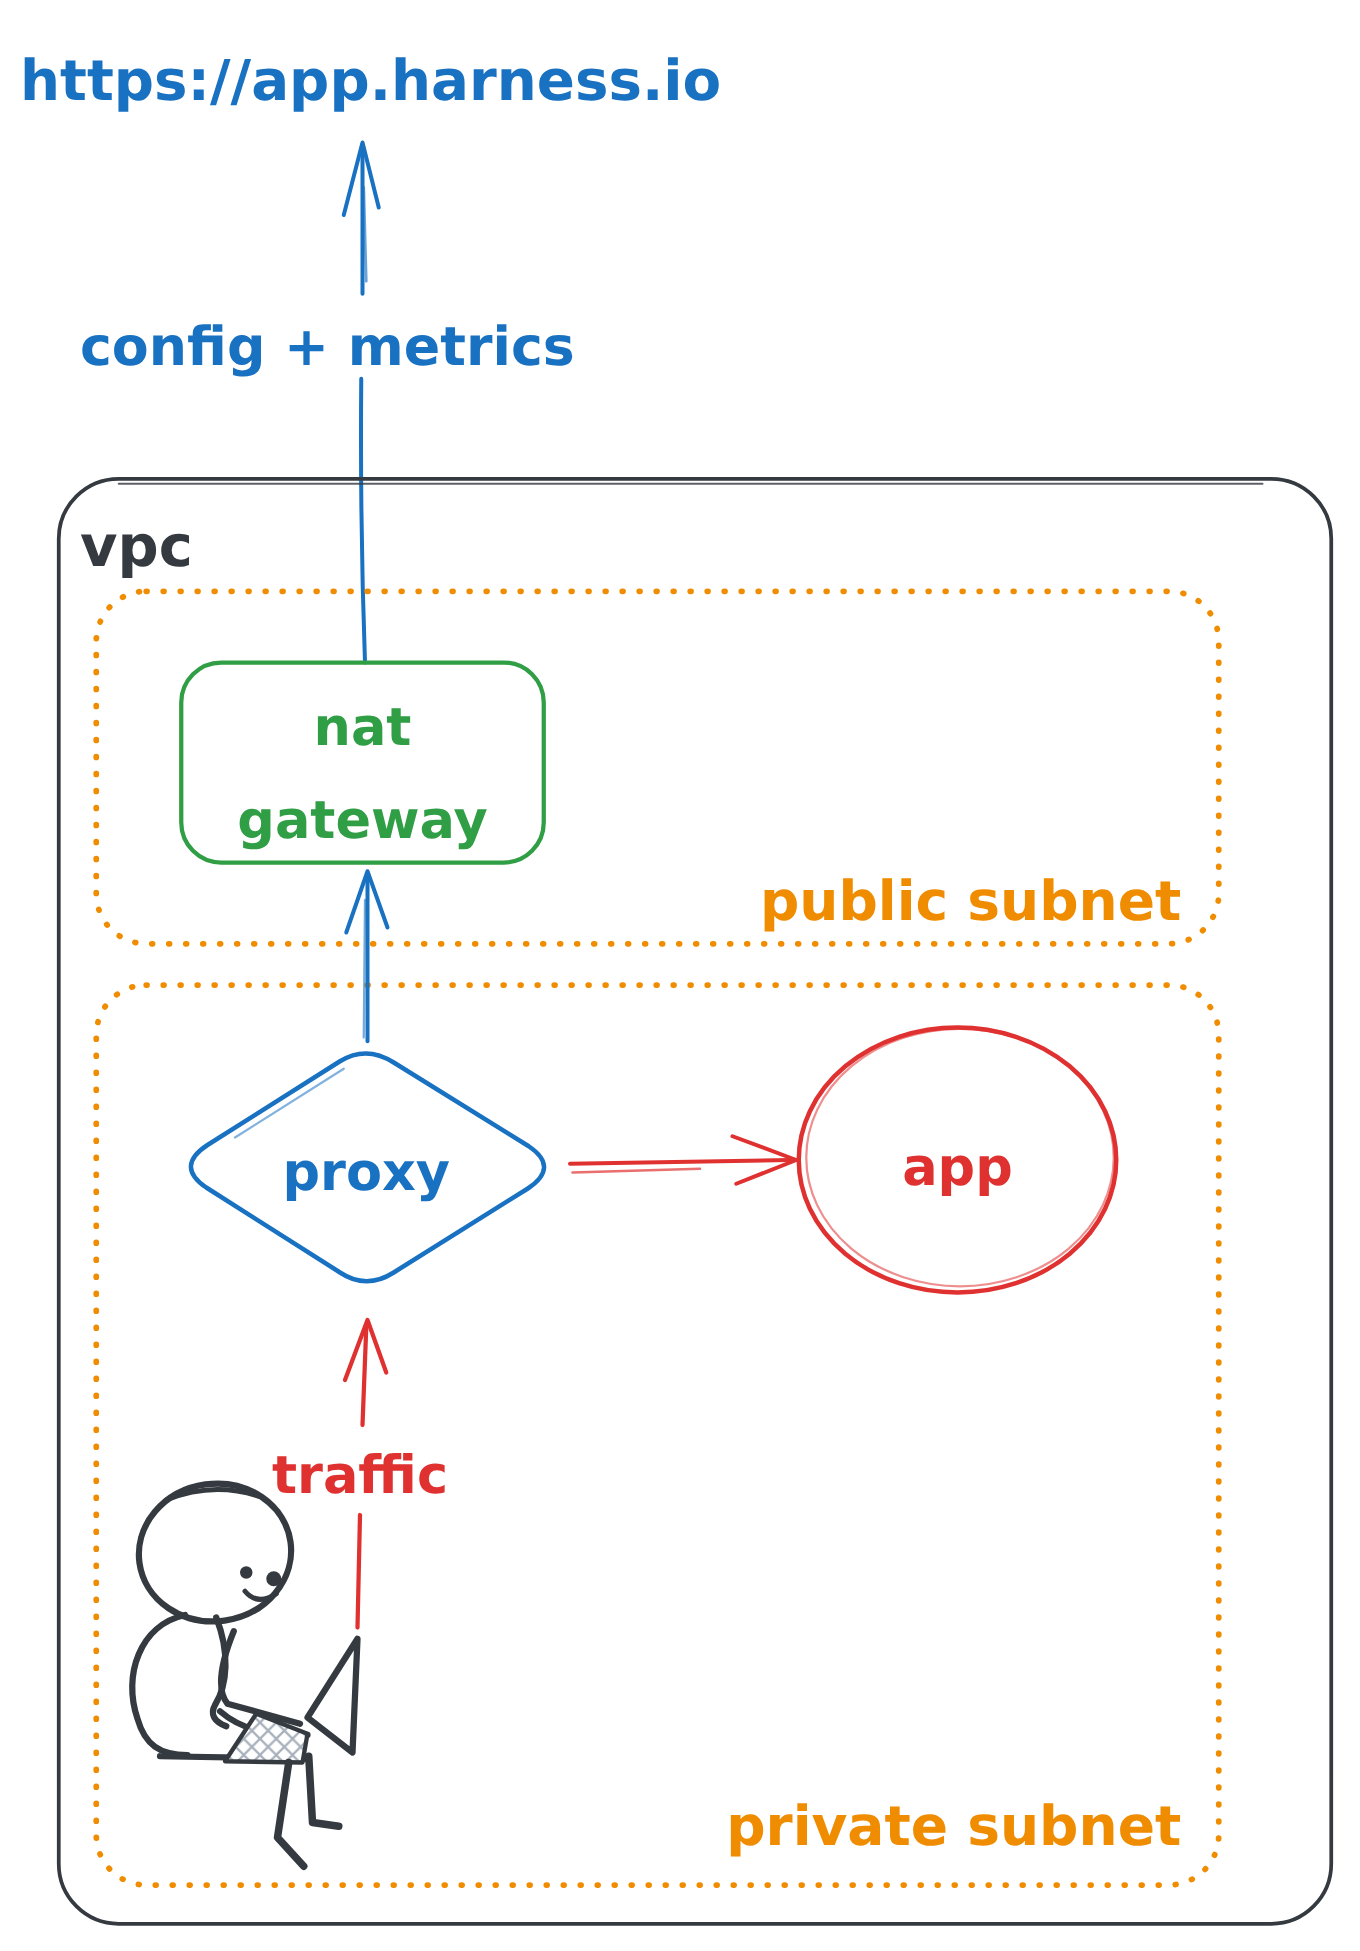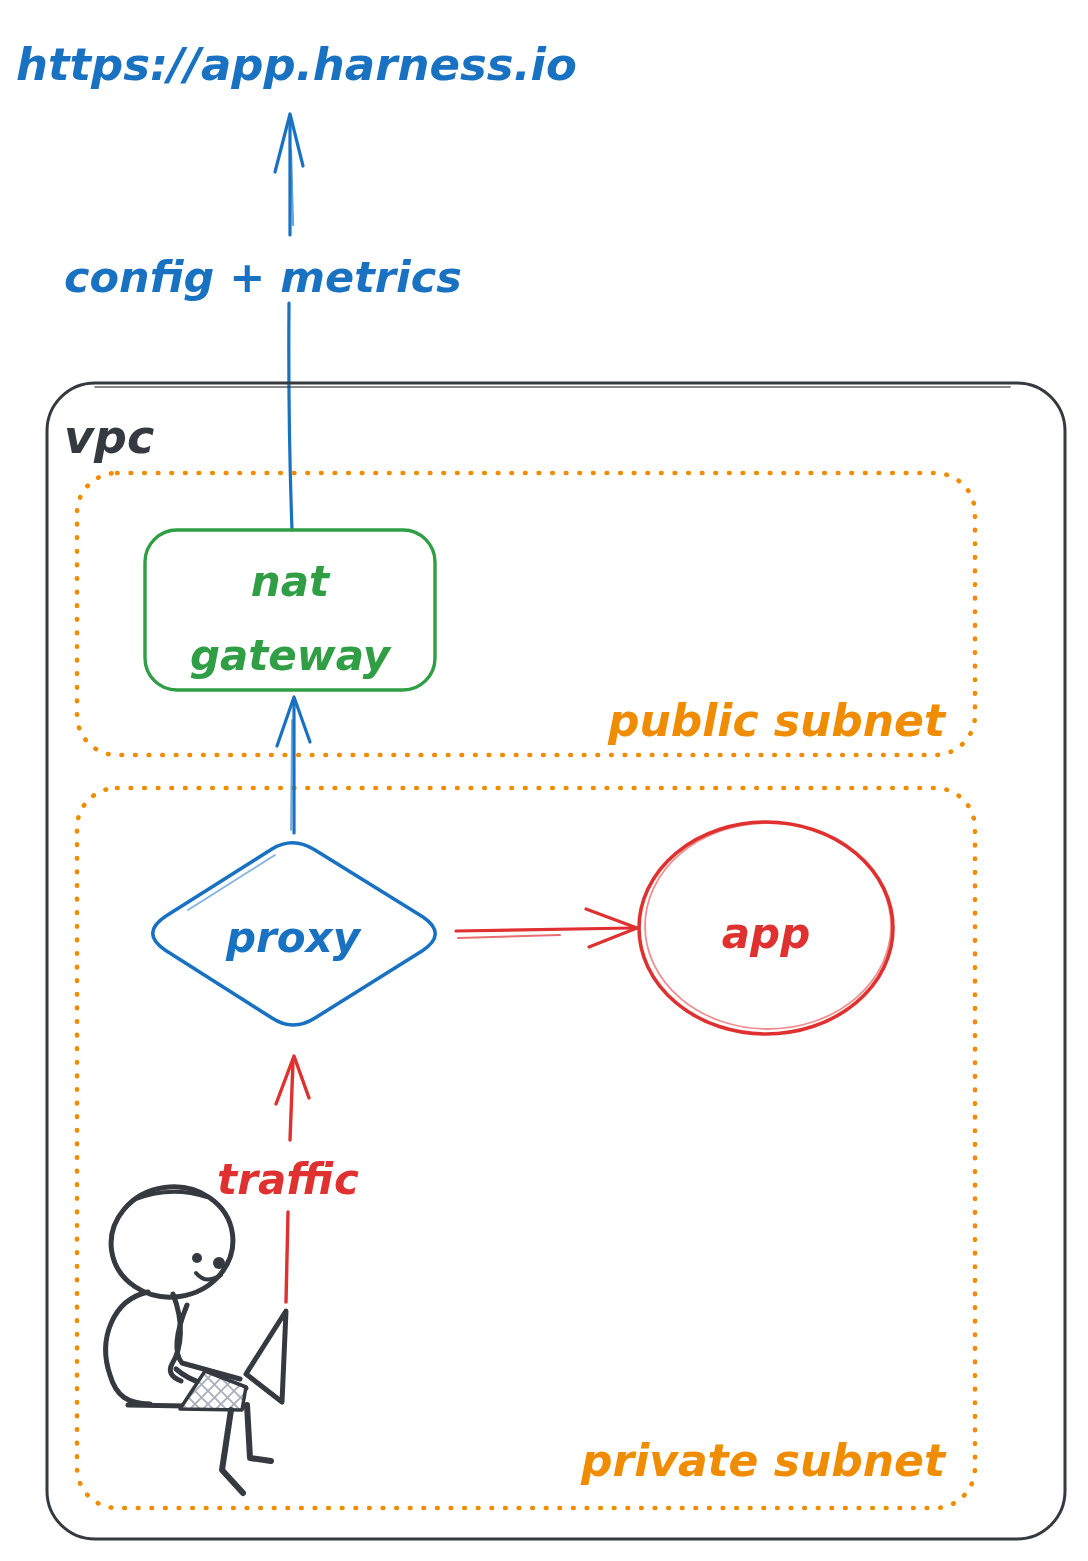--- a/index.html
+++ b/index.html
@@ -1,19 +1,19 @@
 <!DOCTYPE html>
 <html style="--blue: #1971c2; --green: #2f9e44; --red: #e03131; --orange: #f08c00; --ink: #343a40;"><head>
 <meta charset="utf-8">
 <style>
   :root{
     --blue:#1971c2; --green:#2f9e44; --red:#e03131; --orange:#f08c00; --ink:#343a40; --hatch:#a8b0bc;
   }
   html,body{margin:0;padding:0;background:#ffffff;}
-  .canvas{position:relative;width:1088px;height:1561px;background:#ffffff;overflow:hidden;font-style:italic;}
+  .canvas{position:relative;width:1088px;height:1561px;background:#ffffff;overflow:hidden;}
   svg{display:block;}
   text{font-family:"DejaVu Sans", sans-serif;font-weight:700;}
   .t-blue{fill:var(--blue);}
   .t-green{fill:var(--green);}
   .t-red{fill:var(--red);}
   .t-orange{fill:var(--orange);}
   .t-ink{fill:var(--ink);}
   .s-blue{stroke:var(--blue);fill:none;}
   .s-green{stroke:var(--green);fill:none;}
   .s-red{stroke:var(--red);fill:none;}

